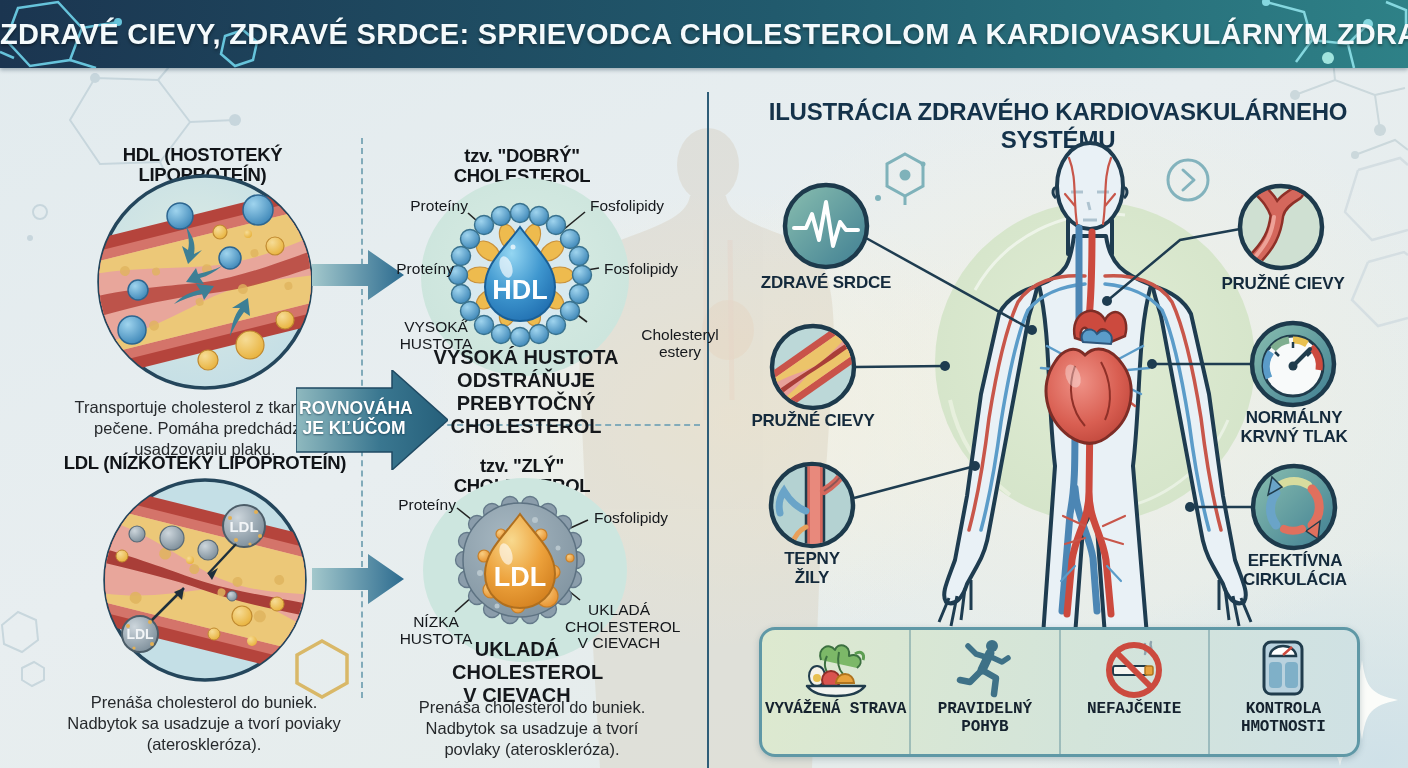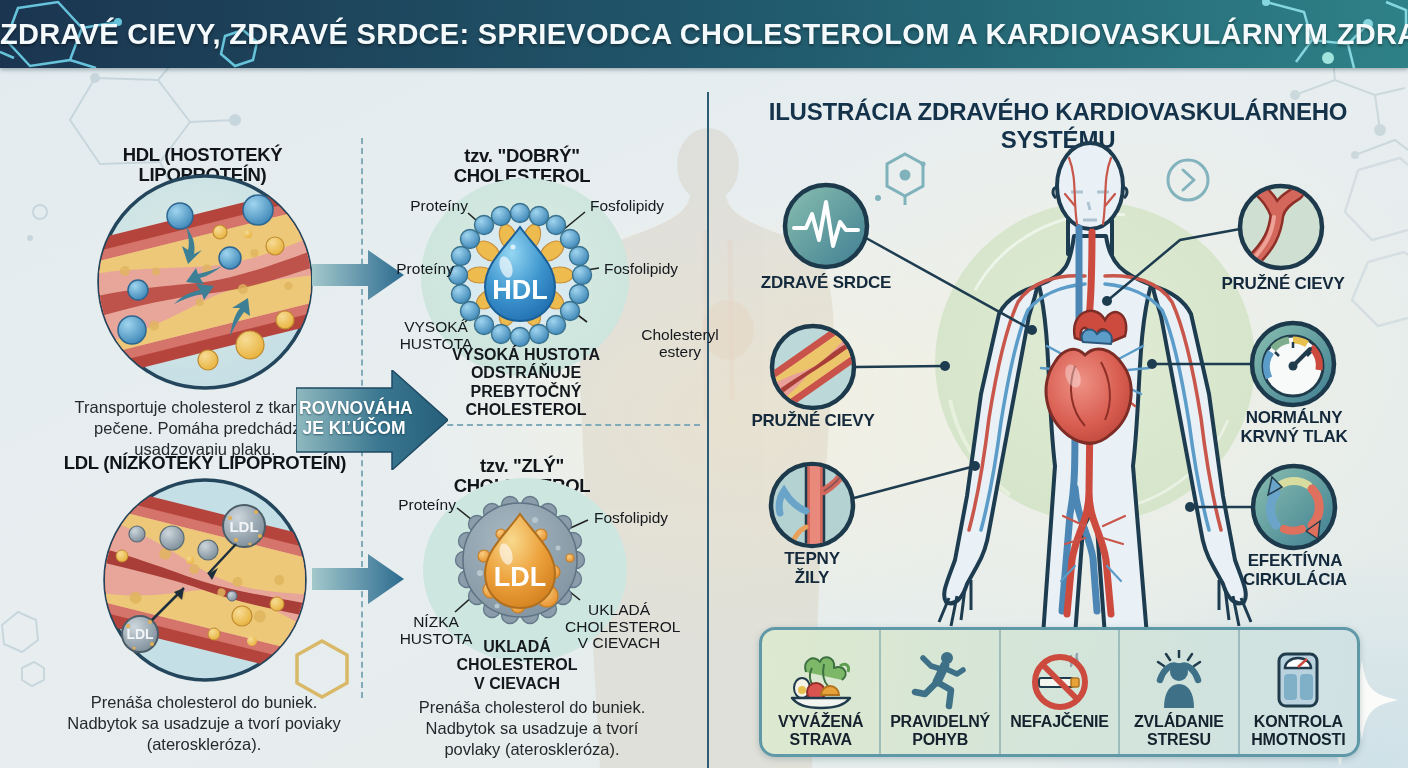--- a/index.html
+++ b/index.html
@@ -20,36 +20,36 @@
   }
   .hdr-title{
     left:0;top:0;width:1408px;height:68px;line-height:68px;text-align:center;
     color:#f4fafc;font-size:29px;font-weight:bold;letter-spacing:.3px;
     text-shadow:0 2px 3px rgba(0,0,0,.4);white-space:nowrap;
   }
   .panel-title{font-size:24px;font-weight:bold;color:#14324a;text-align:center;letter-spacing:-.2px;}
   .col-head{font-size:18.5px;font-weight:bold;color:#111418;text-align:center;letter-spacing:-.3px;line-height:1.1;}
   .body-text{font-size:16.5px;color:#26292c;text-align:center;line-height:1.28;}
   .plabel{font-size:15.5px;font-weight:normal;color:#15181c;line-height:1.08;}
-  .cap{font-size:16px;font-weight:bold;color:#15181c;text-align:center;line-height:1.15;}
+  .cap{font-size:20px;font-weight:bold;color:#15181c;text-align:center;line-height:1.15;}
   .feat-label{font-size:17px;font-weight:bold;color:#142a3c;text-align:center;line-height:1.12;letter-spacing:-.2px;}
   .dash-v{border-left:2px dashed #82abba;width:0;}
   .dash-h{border-top:2px dashed #82abba;height:0;}
   .divider{width:2px;background:#2e5d78;}
   .arrow-text{
     font-size:17.5px;font-weight:bold;color:#ffffff;text-align:center;line-height:1.15;
     text-shadow:0 1px 2px rgba(10,40,60,.55);
   }
   .life-bar{
     left:759px;top:627px;width:601px;height:130px;box-sizing:border-box;
     border:3px solid #5f98a6;border-radius:16px;
     background:linear-gradient(100deg,#dde9cf 0%,#d3e4da 55%,#cfe1e4 100%);
     display:flex;box-shadow:0 2px 6px rgba(40,80,95,.25);
   }
-  .life-cell{flex:1;display:flex;flex-direction:column;align-items:center;padding-top:20px;border-right:2px solid rgba(90,140,150,.45);}
+  .life-cell{flex:1;display:flex;flex-direction:column;align-items:center;padding-top:8px;border-right:2px solid rgba(90,140,150,.45);font-family:Liberation Mono, monospace;}
   .life-cell:last-child{border-right:none;}
   .life-label{font-size:16px;font-weight:bold;color:#15222e;text-align:center;line-height:1.1;margin-top:3px;letter-spacing:-.2px;}
 </style>
 </head>
 <body>
 
 <div class="canvas">
 
   <svg class="abs" style="left:0;top:0;" width="1408" height="768" viewBox="0 0 1408 768">
     <defs>
@@ -666,35 +666,20 @@
         <path d="M44,6 C42,10 46,12 44,16 M50,4 C48,8 52,10 50,14" fill="none" stroke="#8fa4ae" stroke-width="2.5" stroke-linecap="round"></path>
         <rect x="12" y="28" width="34" height="9" rx="2" fill="#f5f5f0" stroke="#203c4c" stroke-width="2"></rect>
         <rect x="44" y="28" width="8" height="9" rx="2" fill="#e8a23c" stroke="#b0741e" stroke-width="1.5"></rect>
         <circle cx="33" cy="32" r="25" fill="none" stroke="#cc4a3e" stroke-width="6"></circle>
         <line x1="16" y1="15" x2="50" y2="49" stroke="#cc4a3e" stroke-width="6"></line>
       </svg>
       <div class="life-label">NEFAJČENIE</div>
     </div>
     <div class="life-cell">
       <svg width="66" height="60" viewBox="0 0 66 60">
-        <g stroke="#203c4c" stroke-width="2.5" stroke-linecap="round">
-          <line x1="20" y1="4" x2="24" y2="10"></line>
-            <line x1="33" y1="0" x2="33" y2="7"></line>
-            <line x1="46" y1="4" x2="42" y2="10"></line>
-          <line x1="12" y1="12" x2="18" y2="16"></line>
-            <line x1="54" y1="12" x2="48" y2="16"></line>
-        </g>
-        <circle cx="33" cy="22" r="9" fill="#3e7187"></circle>
-        <path d="M14,30 C18,18 26,14 30,16 M52,30 C48,18 40,14 36,16" fill="none" stroke="#3e7187" stroke-width="6.5" stroke-linecap="round"></path>
-        <path d="M18,58 C18,42 24,34 33,34 C42,34 48,42 48,58 Z" fill="#3e7187"></path>
-      </svg>
-      <div class="life-label">ZVLÁDANIE STRESU</div>
-    </div>
-    <div class="life-cell">
-      <svg width="66" height="60" viewBox="0 0 66 60">
         <rect x="14" y="4" width="38" height="52" rx="7" fill="#b9d2de" stroke="#203c4c" stroke-width="3"></rect>
         <path d="M20,18 A13,10 0 0,1 46,18 Z" fill="#ffffff" stroke="#203c4c" stroke-width="2.5"></path>
         <line x1="33" y1="17" x2="42" y2="9" stroke="#cc4a3e" stroke-width="2.5"></line>
         <rect x="19" y="24" width="13" height="26" rx="4" fill="#7fb0c8"></rect>
         <rect x="35" y="24" width="13" height="26" rx="4" fill="#7fb0c8"></rect>
       </svg>
       <div class="life-label">KONTROLA HMOTNOSTI</div>
     </div>
   </div>
 

